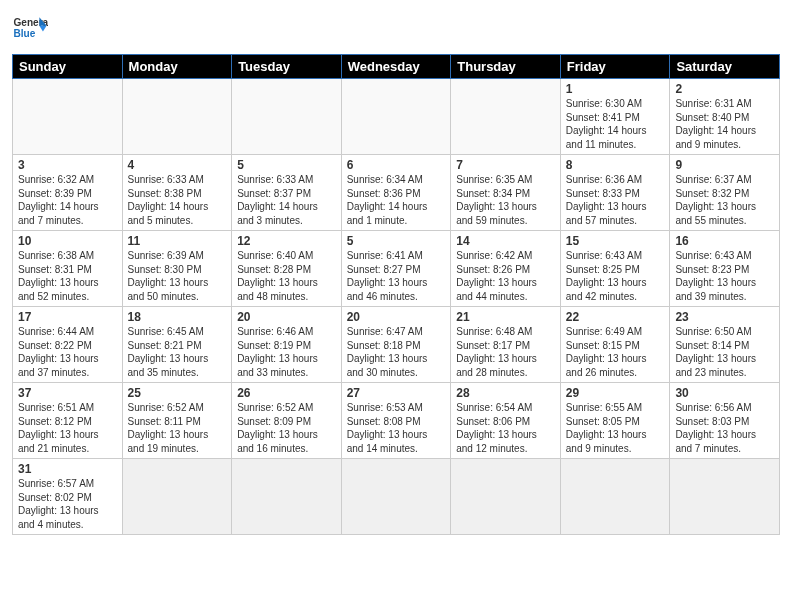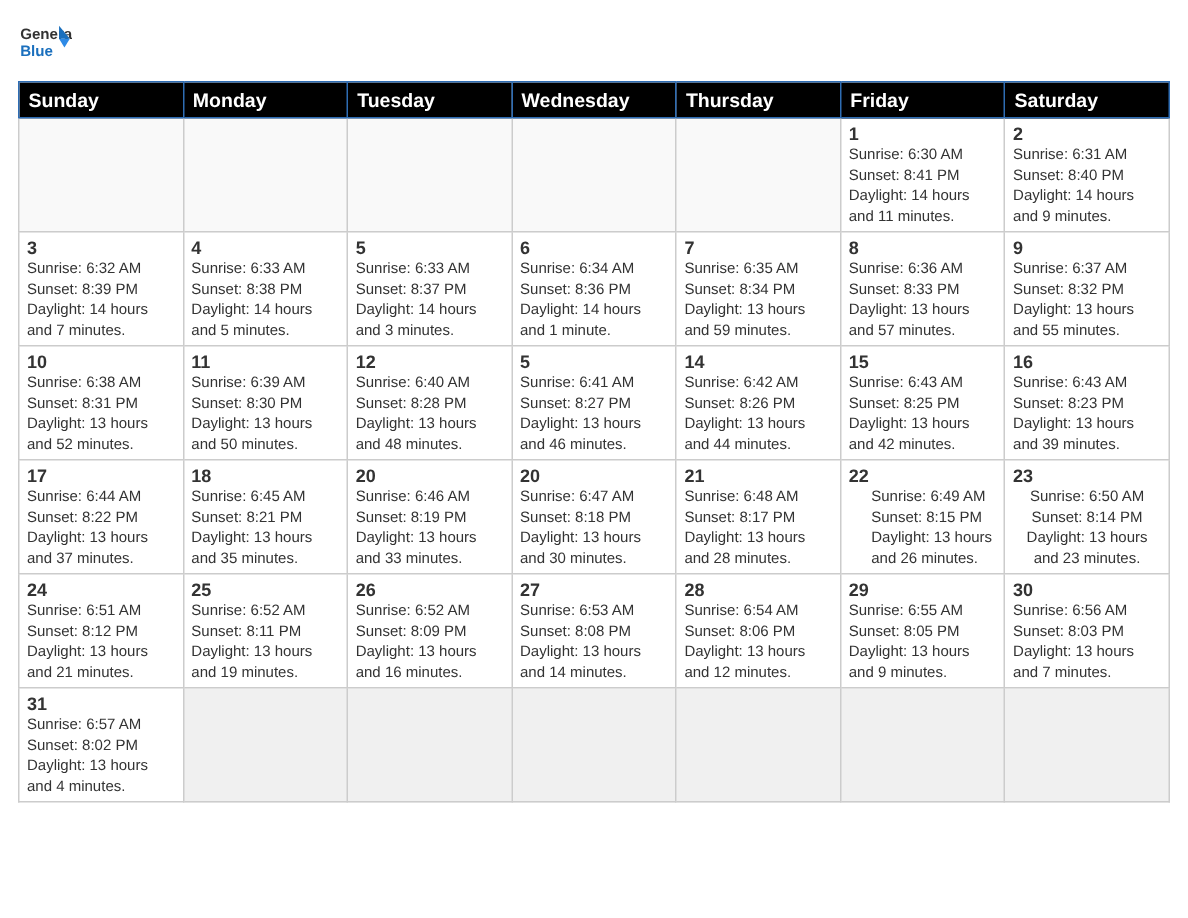--- a/index.html
+++ b/index.html
@@ -250,34 +250,34 @@
 Daylight: 13 hours and 30 minutes.</div>
           </td>
           <td>
             <span class="day-num">21</span>
             <div class="day-info" style="white-space: pre-line;">Sunrise: 6:48 AM
 Sunset: 8:17 PM
 Daylight: 13 hours and 28 minutes.</div>
           </td>
           <td>
             <span class="day-num">22</span>
-            <div class="day-info" style="white-space: pre-line; margin-left: 15px;">Sunrise: 6:49 AM
+            <div class="day-info" style="white-space: pre-line;">Sunrise: 6:49 AM
 Sunset: 8:15 PM
 Daylight: 13 hours and 26 minutes.</div>
           </td>
           <td>
             <span class="day-num">23</span>
-            <div class="day-info" style="white-space: pre-line; text-align: center;">Sunrise: 6:50 AM
+            <div class="day-info" style="white-space: pre-line;">Sunrise: 6:50 AM
 Sunset: 8:14 PM
 Daylight: 13 hours and 23 minutes.</div>
           </td>
         </tr>
         <tr>
           <td>
-            <span class="day-num">24</span>
+            <span class="day-num">37</span>
             <div class="day-info" style="white-space: pre-line;">Sunrise: 6:51 AM
 Sunset: 8:12 PM
 Daylight: 13 hours and 21 minutes.</div>
           </td>
           <td>
             <span class="day-num">25</span>
             <div class="day-info" style="white-space: pre-line;">Sunrise: 6:52 AM
 Sunset: 8:11 PM
 Daylight: 13 hours and 19 minutes.</div>
           </td>

